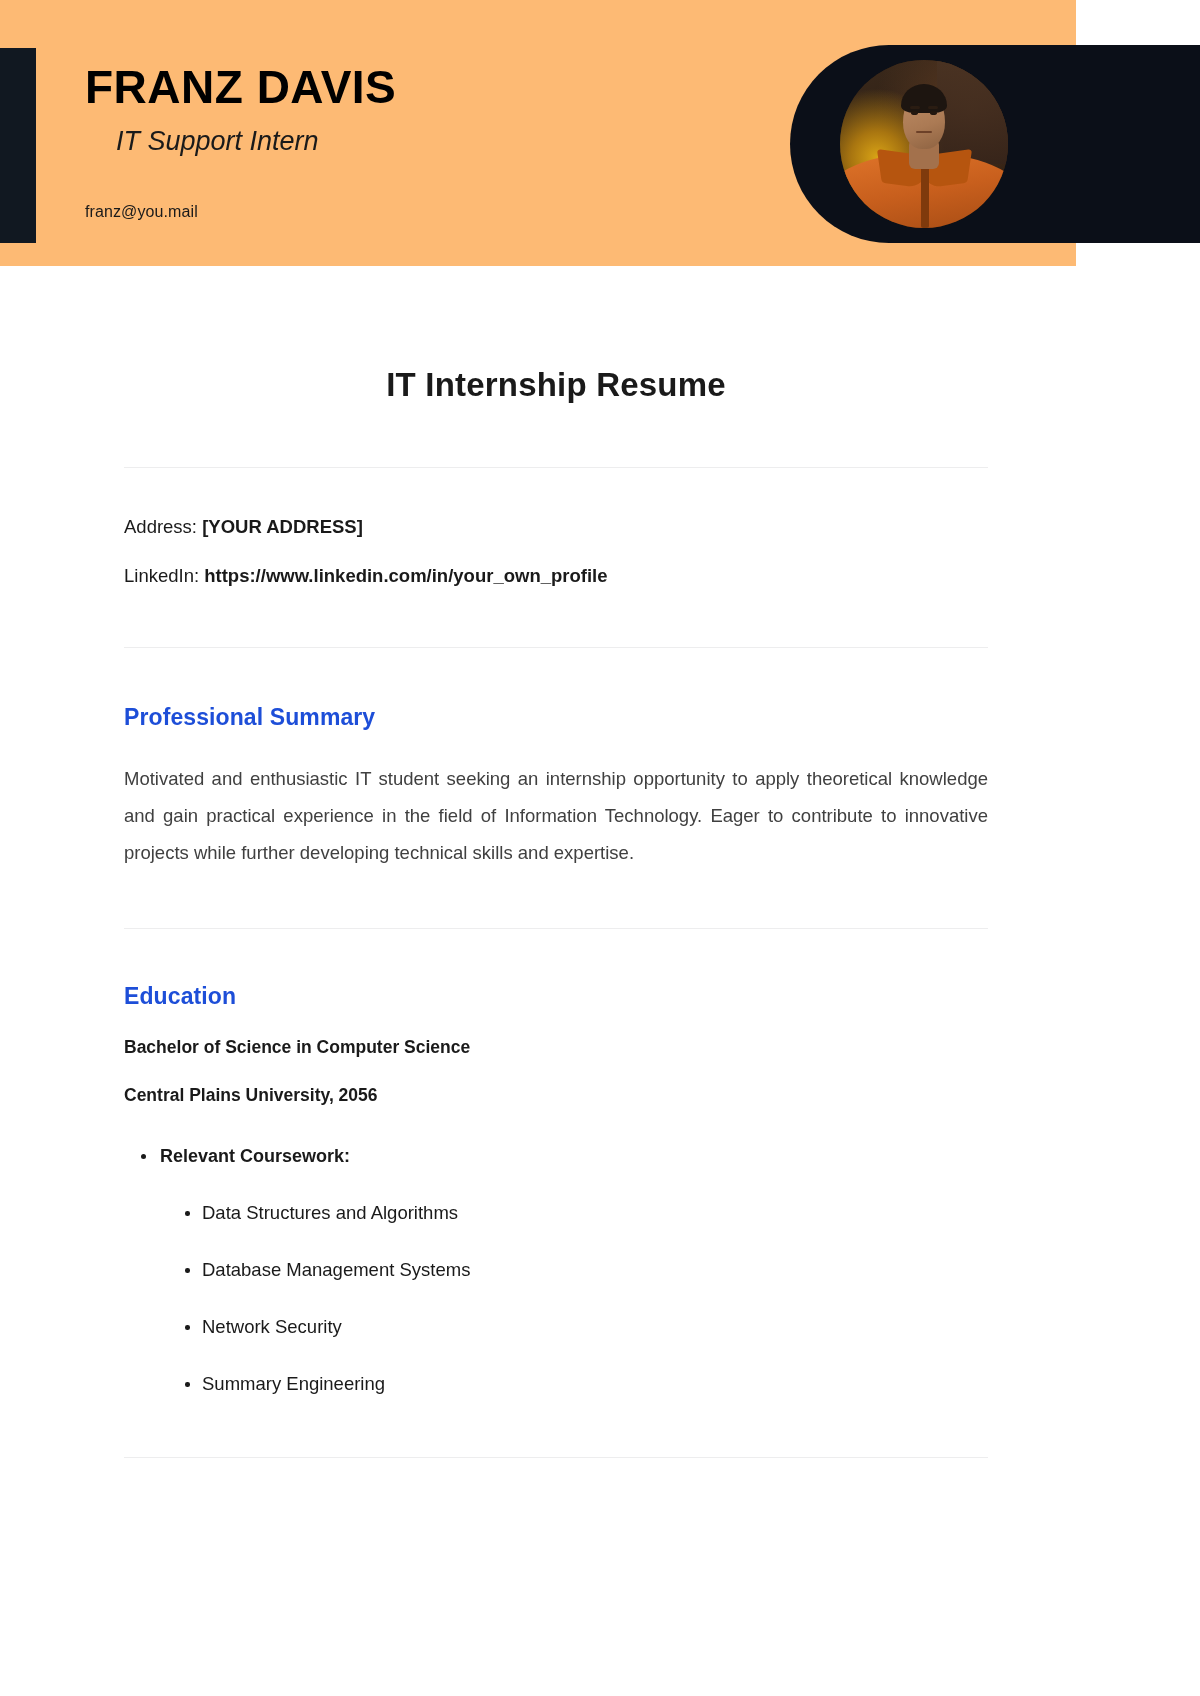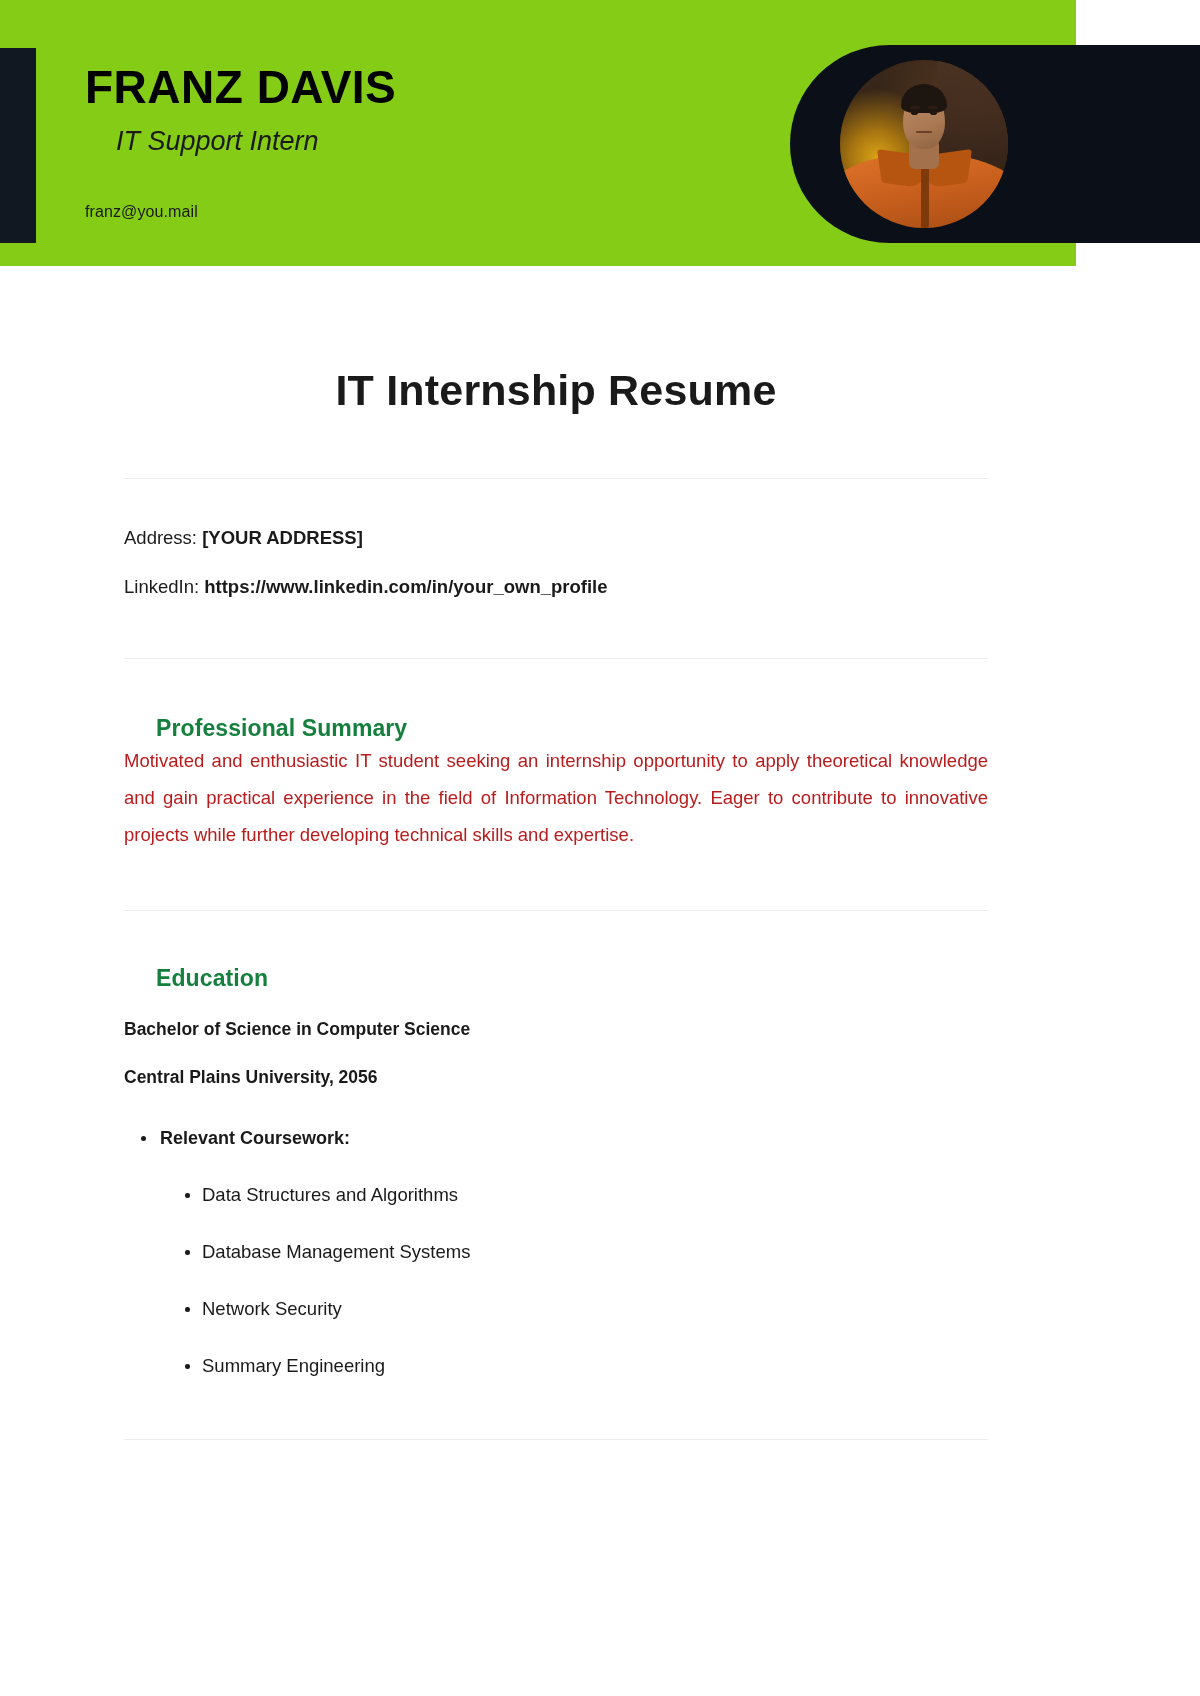--- a/index.html
+++ b/index.html
@@ -20,21 +20,21 @@
     overflow: hidden;
   }
 
   
   .header-band {
     position: absolute;
     top: 0;
     left: 0;
     width: 1076px;
     height: 266px;
-    background: #84cc16;
+    background: #fdba74;
   }
 
   .accent-bar {
     position: absolute;
     left: 0;
     top: 48px;
     width: 36px;
     height: 195px;
     background: #111821;
   }
@@ -187,21 +187,21 @@
   .body-wrap {
     position: absolute;
     left: 124px;
     top: 266px;
     width: 864px;
   }
 
   .doc-title {
     margin-top: 100px;
     text-align: center;
-    font-size: 43px;
+    font-size: 33px;
     font-weight: bold;
     color: #1a1a1a;
     letter-spacing: 0.2px;
   }
 
   .divider {
     height: 1px;
     background: #ededee;
     width: 864px;
   }
@@ -218,32 +218,32 @@
     color: #1a1a1a;
     margin-bottom: 24px;
     line-height: 1.35;
   }
   .contact-line:last-child { margin-bottom: 0; }
   .contact-line b { font-weight: bold; }
 
   .section-heading {
     font-size: 23px;
     font-weight: bold;
-    color: #15803d;
+    color: #1d4ed8;
     letter-spacing: 0.1px;
-    margin-left: 32px;
   }
 
   .sec-summary-h { margin-top: 56px; }
   .sec-education-h { margin-top: 54px; }
 
   .summary-text {
+    margin-top: 29px;
     font-size: 18.5px;
     line-height: 2.0;
-    color: #b91c1c;
+    color: #404040;
     text-align: justify;
     text-justify: inter-word;
   }
 
   .edu-line {
     margin-top: 27px;
     font-size: 17.5px;
     font-weight: bold;
     color: #1a1a1a;
   }

